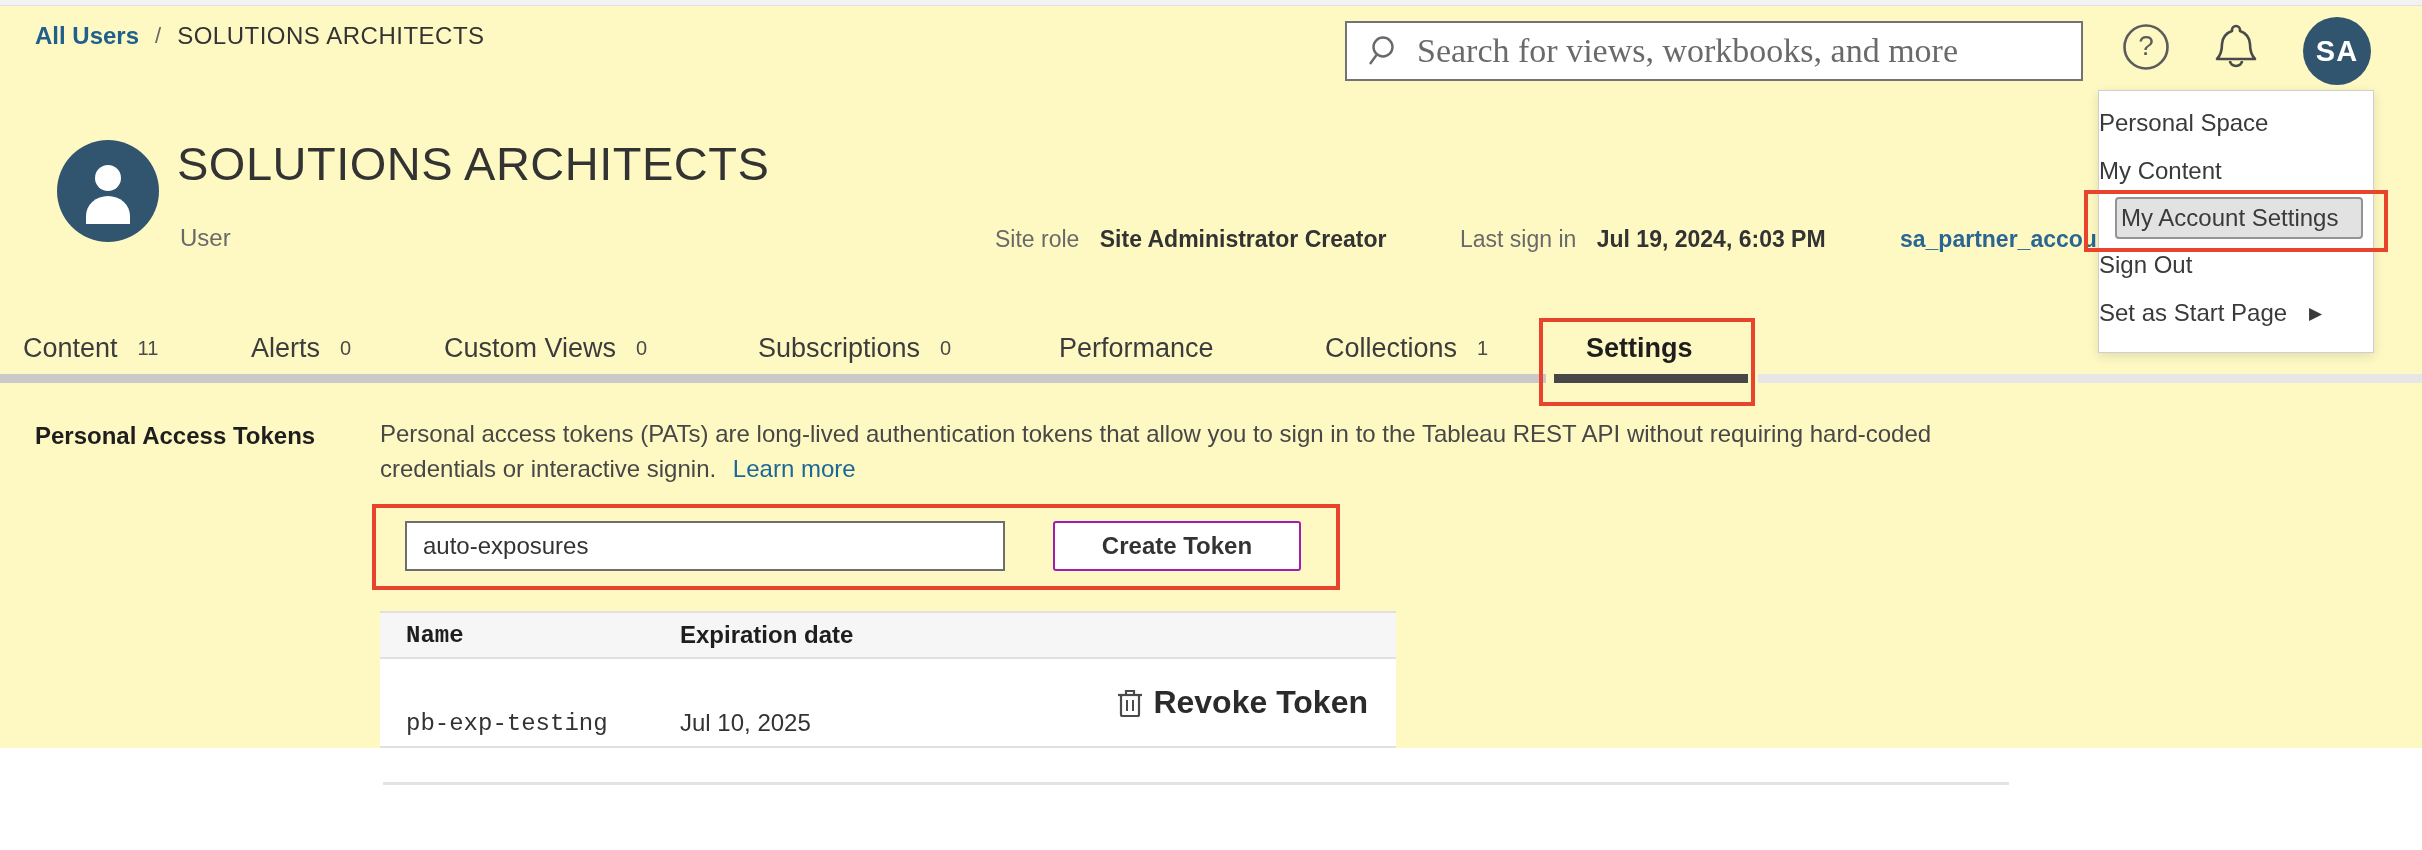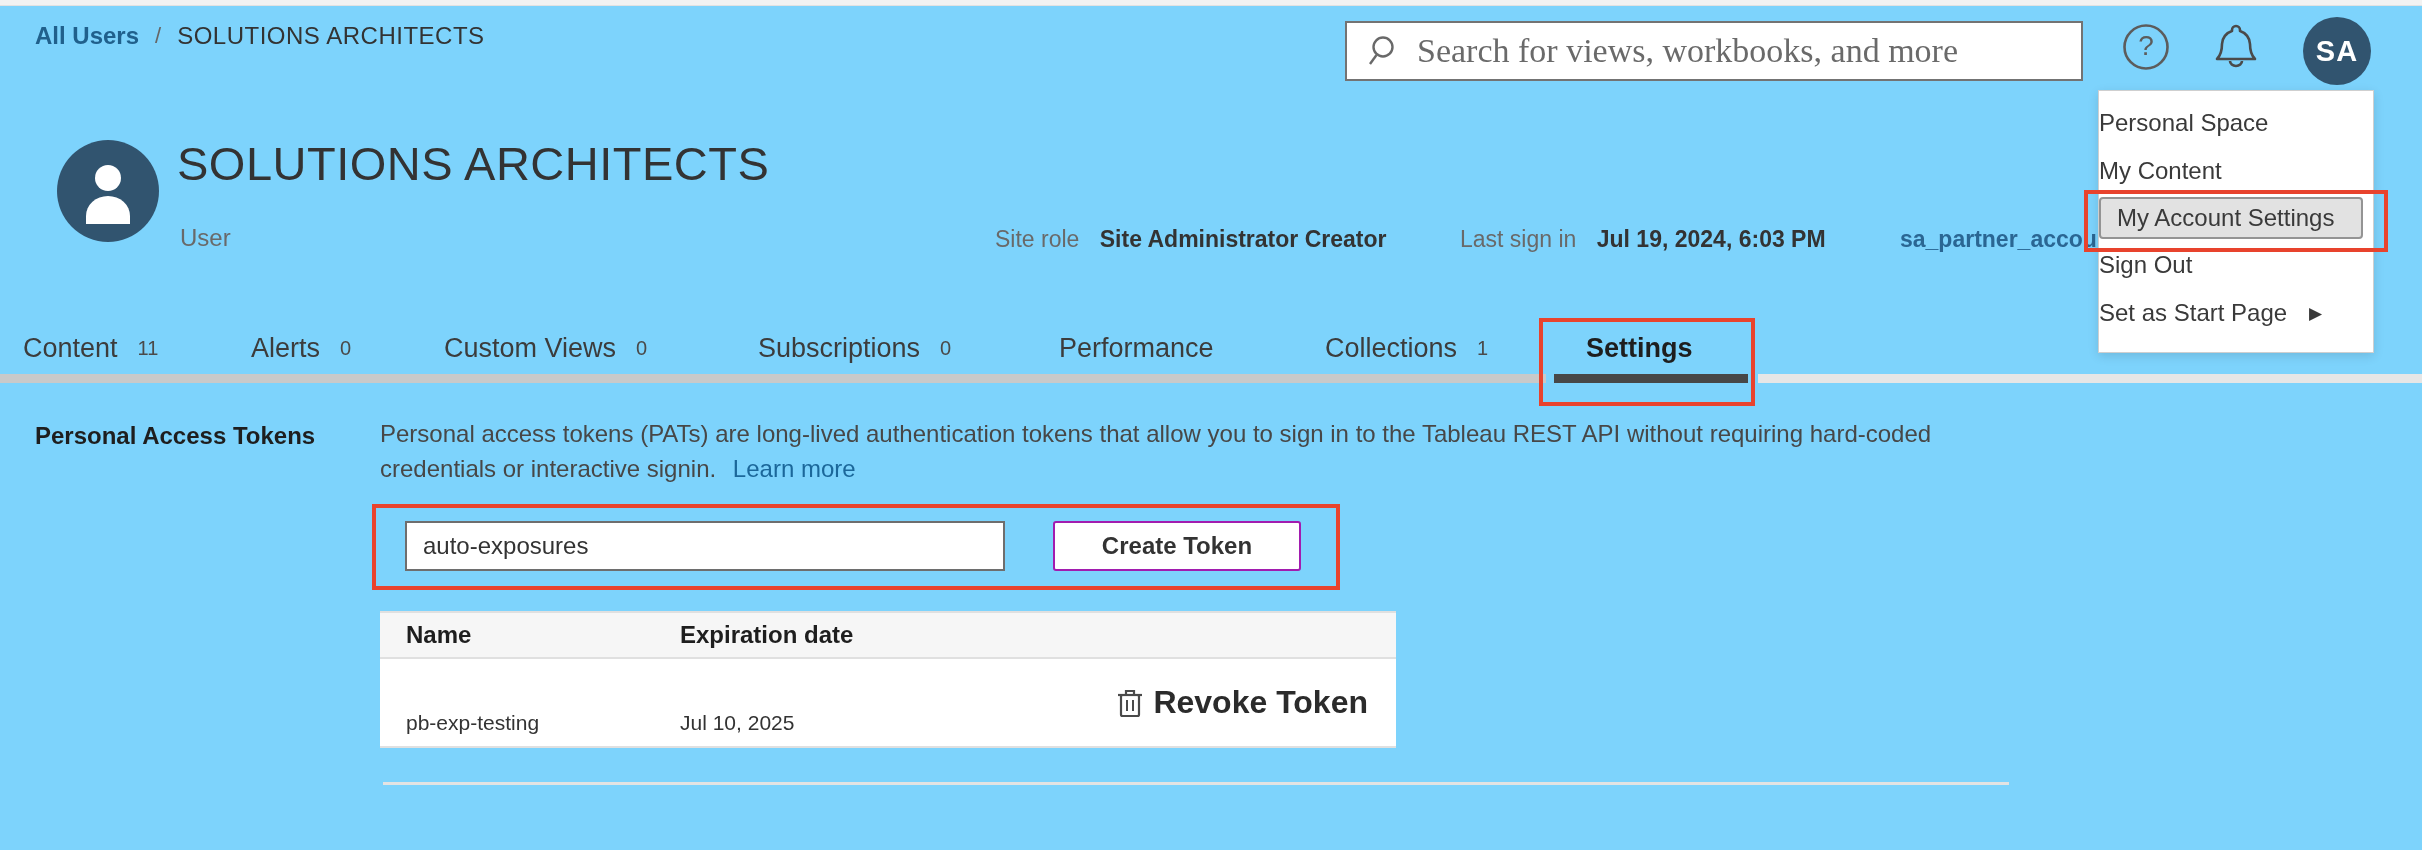--- a/index.html
+++ b/index.html
@@ -1,18 +1,18 @@
 <!DOCTYPE html>
 <html><head>
 <meta charset="utf-8">
 <style>
   * { margin:0; padding:0; box-sizing:border-box; }
   html,body { width:2422px; height:850px; background:#ffffff;
     font-family:"Liberation Sans", sans-serif; color:#333; overflow:hidden; }
-  .stage { position:relative; width:2422px; height:850px; background:#7dd3fc; }
+  .stage { position:relative; width:2422px; height:748px; background:#fef9c3; }
 
   .top-strip { position:absolute; left:0; top:0; width:2422px; height:6px;
     background:#f2f2f2; border-bottom:1px solid #e2e2e2; }
 
   
   .breadcrumb { position:absolute; left:35px; top:22px; font-size:24px; display:flex; align-items:center; gap:16px; }
   .crumb-link { color:#20608c; font-weight:bold; cursor:pointer; }
   .crumb-sep { color:#666; font-size:22px; }
   .crumb-current { color:#333; letter-spacing:0.5px; }
 
@@ -52,21 +52,21 @@
   .bar-seg { position:absolute; top:0; height:9px; }
   .bar-left { left:0; width:1546px; background:#c9c9c9; }
   .bar-active { left:1554px; width:194px; background:#474747; }
   .bar-right { left:1758px; width:664px; background:#e6e6e6; }
 
   
   .menu { position:absolute; left:2098px; top:90px; width:276px; height:263px; background:#fff;
     border:1px solid #cfcfcf; box-shadow:0 3px 10px rgba(0,0,0,0.12); z-index:5; padding-top:8px; }
   .menu-item { height:48px; display:flex; align-items:center; font-size:24px;
     color:#3a3a3a; cursor:pointer; white-space:nowrap; }
-  .menu-item-highlight { margin:2px 10px 2px 0; padding:5px 16px; background:#e2e2e2;
+  .menu-item-highlight { margin:2px 10px 2px 16px; padding:5px 4px; background:#e2e2e2;
     border:2px solid #949494; border-radius:4px; height:auto; }
   .submenu-arrow { margin-left:22px; font-size:17px; color:#3a3a3a; }
 
   
   .redbox { position:absolute; border:4px solid #e8432d; background:transparent; z-index:9; pointer-events:none; }
   .redbox-menu { left:2084px; top:190px; width:304px; height:62px; }
   .redbox-tab { left:1539px; top:318px; width:216px; height:88px; }
   .redbox-create { left:372px; top:504px; width:968px; height:86px; }
 
   
@@ -81,25 +81,25 @@
   .create-btn { position:absolute; left:1053px; top:521px; width:248px; height:50px;
     background:#fff; border:2px solid #a21caf; border-radius:3px; font-size:24px; font-weight:bold;
     color:#333; font-family:"Liberation Sans", sans-serif; cursor:pointer; }
 
   
   .tok-table { position:absolute; left:380px; top:611px; width:1016px; }
   .tok-head { display:flex; align-items:center; height:48px; background:#f6f6f6;
     border-top:2px solid #e0e0e0; border-bottom:2px solid #e0e0e0; }
   .tok-row { display:flex; align-items:center; height:89px; background:#fff;
     border-bottom:2px solid #e0e0e0; }
-  .col-name { width:300px; padding-left:26px; }
+  .col-name { width:300px; padding-left:26px;font-family:Liberation Mono, monospace; }
   .col-exp { flex:1; }
   .col-action { padding-right:28px; display:flex; align-items:center; gap:10px; }
   .tok-head .col-name, .tok-head .col-exp { font-size:24px; font-weight:bold; color:#1e1e1e; }
-  .tok-row .col-name, .tok-row .col-exp { font-size:21px; color:#333;margin-top:41px; }
+  .tok-row .col-name, .tok-row .col-exp { font-size:24px; color:#333;margin-top:41px; }
   .revoke-label { font-size:32px; font-weight:bold; color:#2b2b2b; cursor:pointer; }
   .trash-icon { width:26px; height:30px; cursor:pointer; }
 
   .section-divider { position:absolute; left:383px; top:782px; width:1626px; height:3px; background:#e3e3e3; }
 </style>
 </head>
 <body>
 
 <div class="stage">
 

